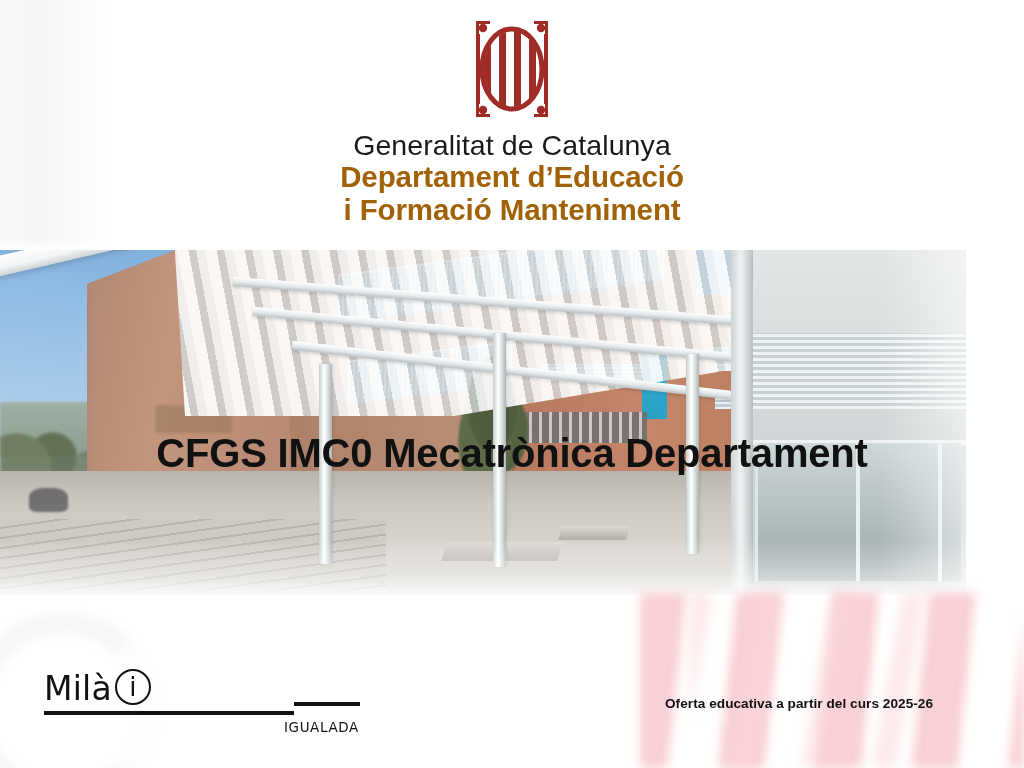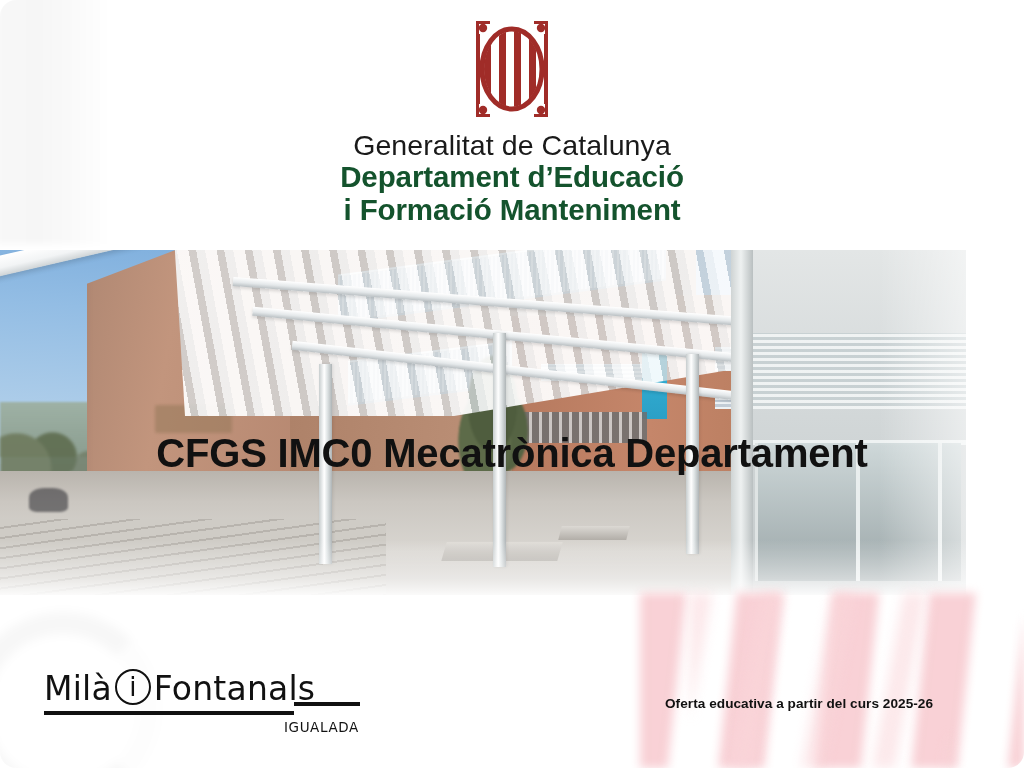--- a/index.html
+++ b/index.html
@@ -9,21 +9,20 @@
   }
   body {
     font-family: "Liberation Sans", sans-serif;
   }
   #slide {
     position: relative;
     width: 1024px;
     height: 768px;
     background: #ffffff;
     overflow: hidden;
-    border-radius: 16px;
   }
 
   
   .wm-topleft {
     position: absolute;
     left: -10px; top: -6px;
     width: 120px; height: 250px;
     background:
       linear-gradient(90deg,
         rgba(0,0,0,0.028) 0%,
@@ -64,21 +63,21 @@
     font-size: 28.5px;
     font-weight: 400;
     color: #1a1a1a;
     letter-spacing: 0.1px;
     line-height: 1.06;
     white-space: nowrap;
   }
   .gen-line2, .gen-line3 {
     font-size: 29.5px;
     font-weight: bold;
-    color: #14532d;
+    color: #a16207;
     letter-spacing: -0.1px;
     line-height: 1.12;
     white-space: nowrap;
   }
 
   
   .photo {
     position: absolute;
     left: 0;
     top: 250px;
@@ -522,21 +521,20 @@
   <div class="title-sub">CFGS IMC0 Mecatrònica Departament</div>
 
   <div class="senyera"></div>
   <div class="senyera2"></div>
 
   <div class="mf-logo">
     <div class="mf-wrap">
       <div class="mf-words">
         <span>Milà</span>
         <span class="mf-i-circle">i</span>
-        <span>Fontanals</span>
       </div>
       <div class="mf-rule"></div>
       <div class="mf-rule2"></div>
       <div class="mf-city">IGUALADA</div>
     </div>
   </div>
 
   <div class="footer-note">Oferta educativa a partir del curs 2025-26</div>
 
 </div>

